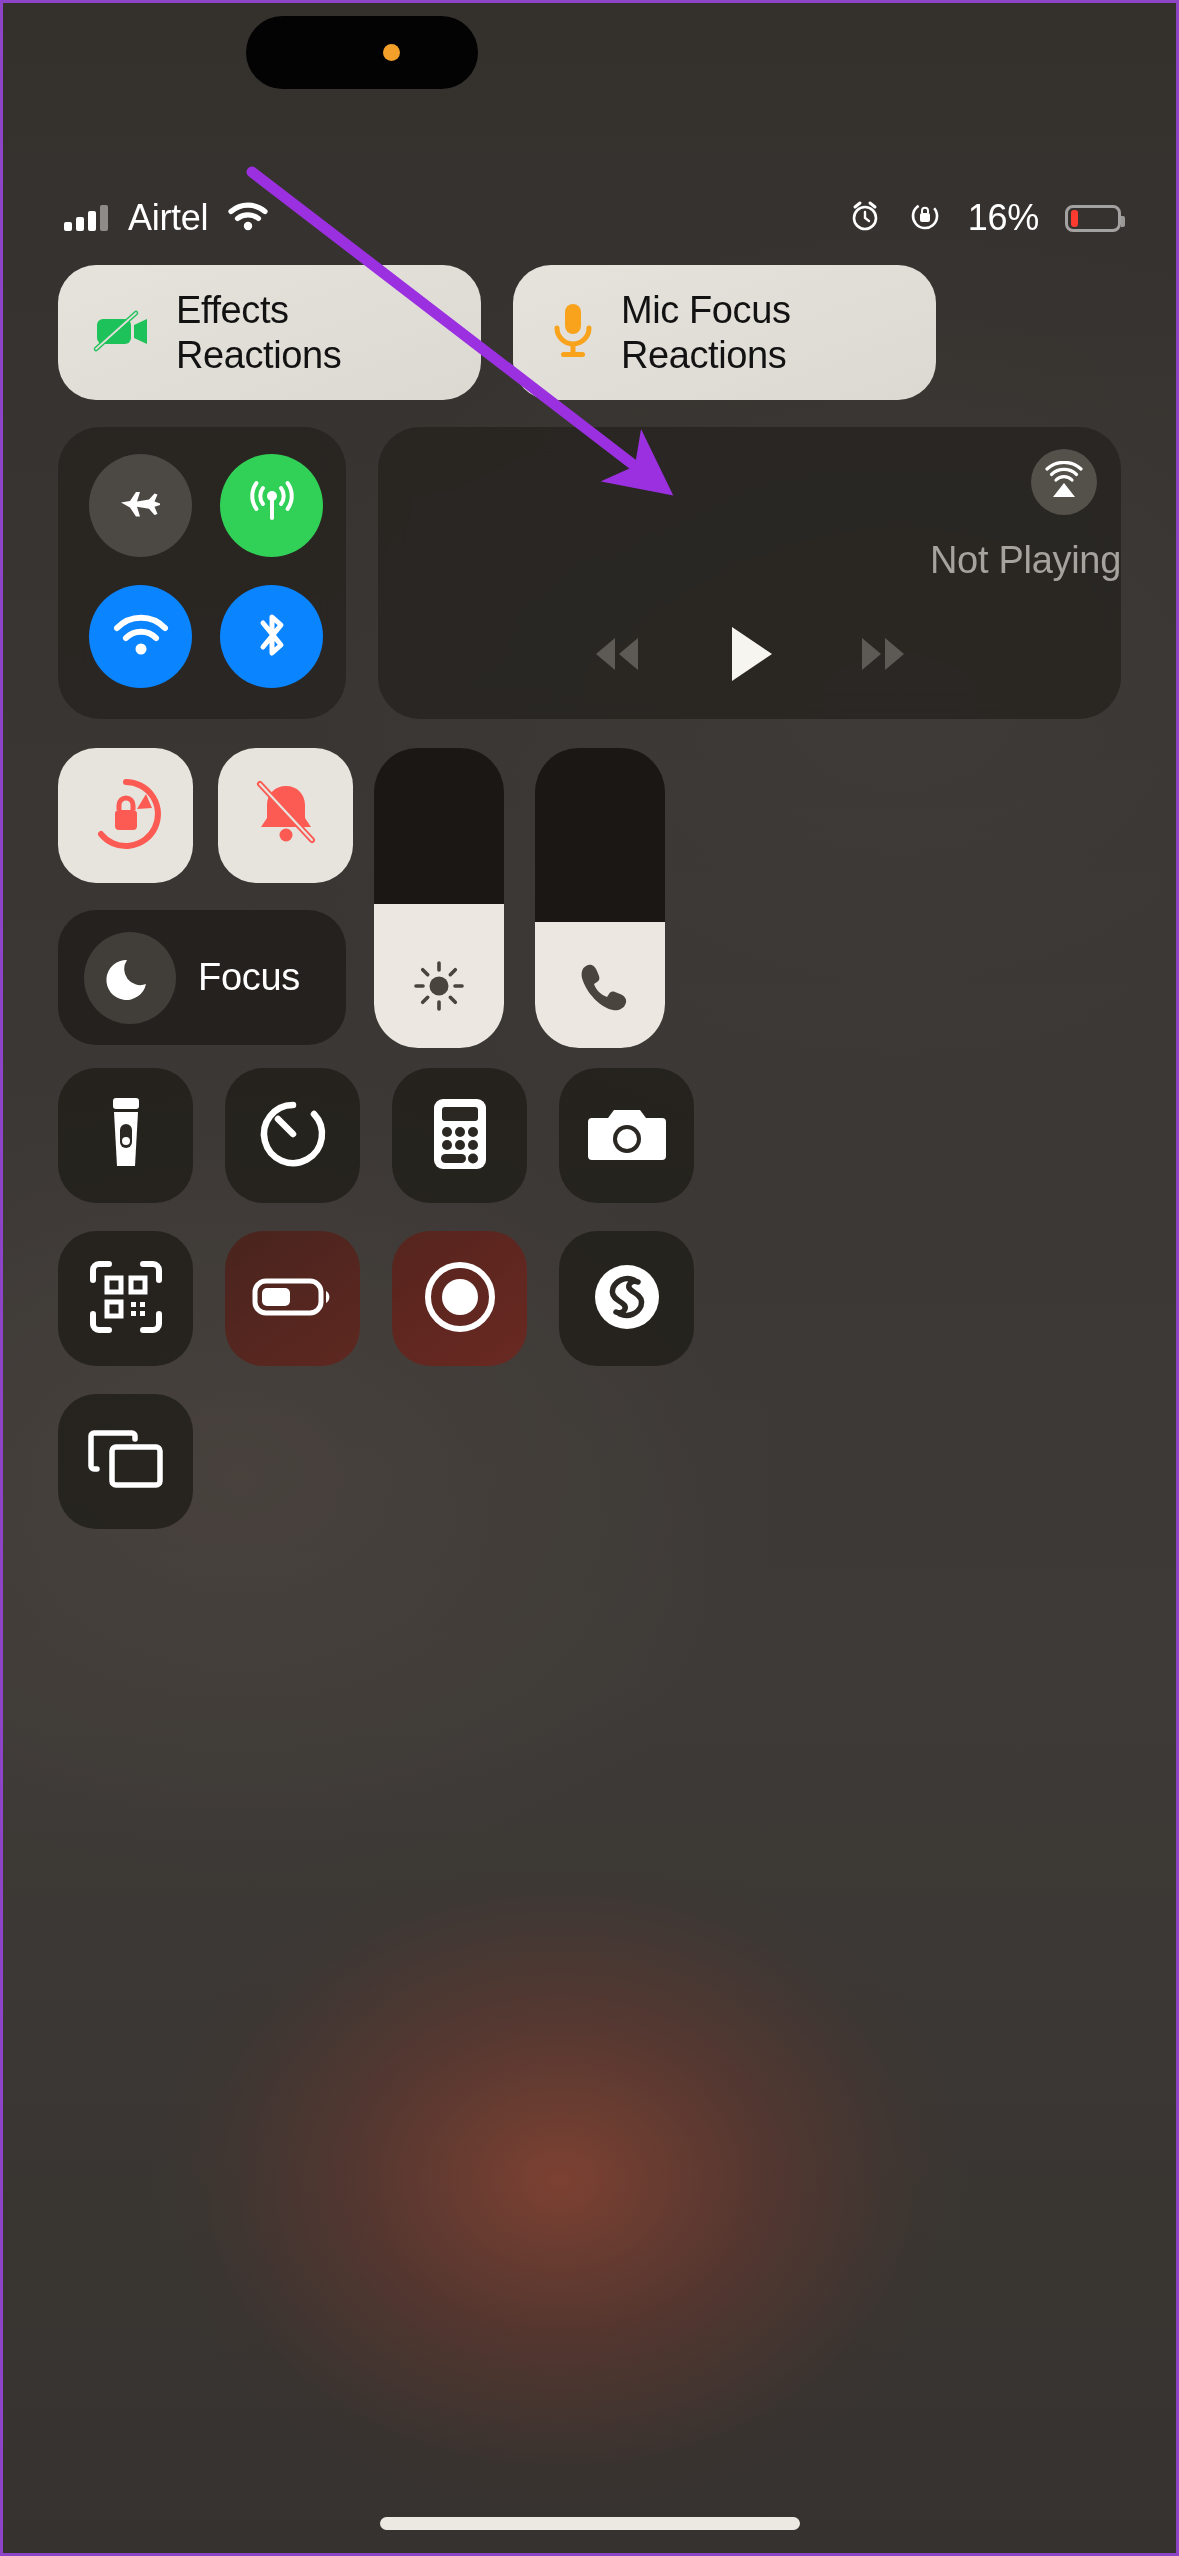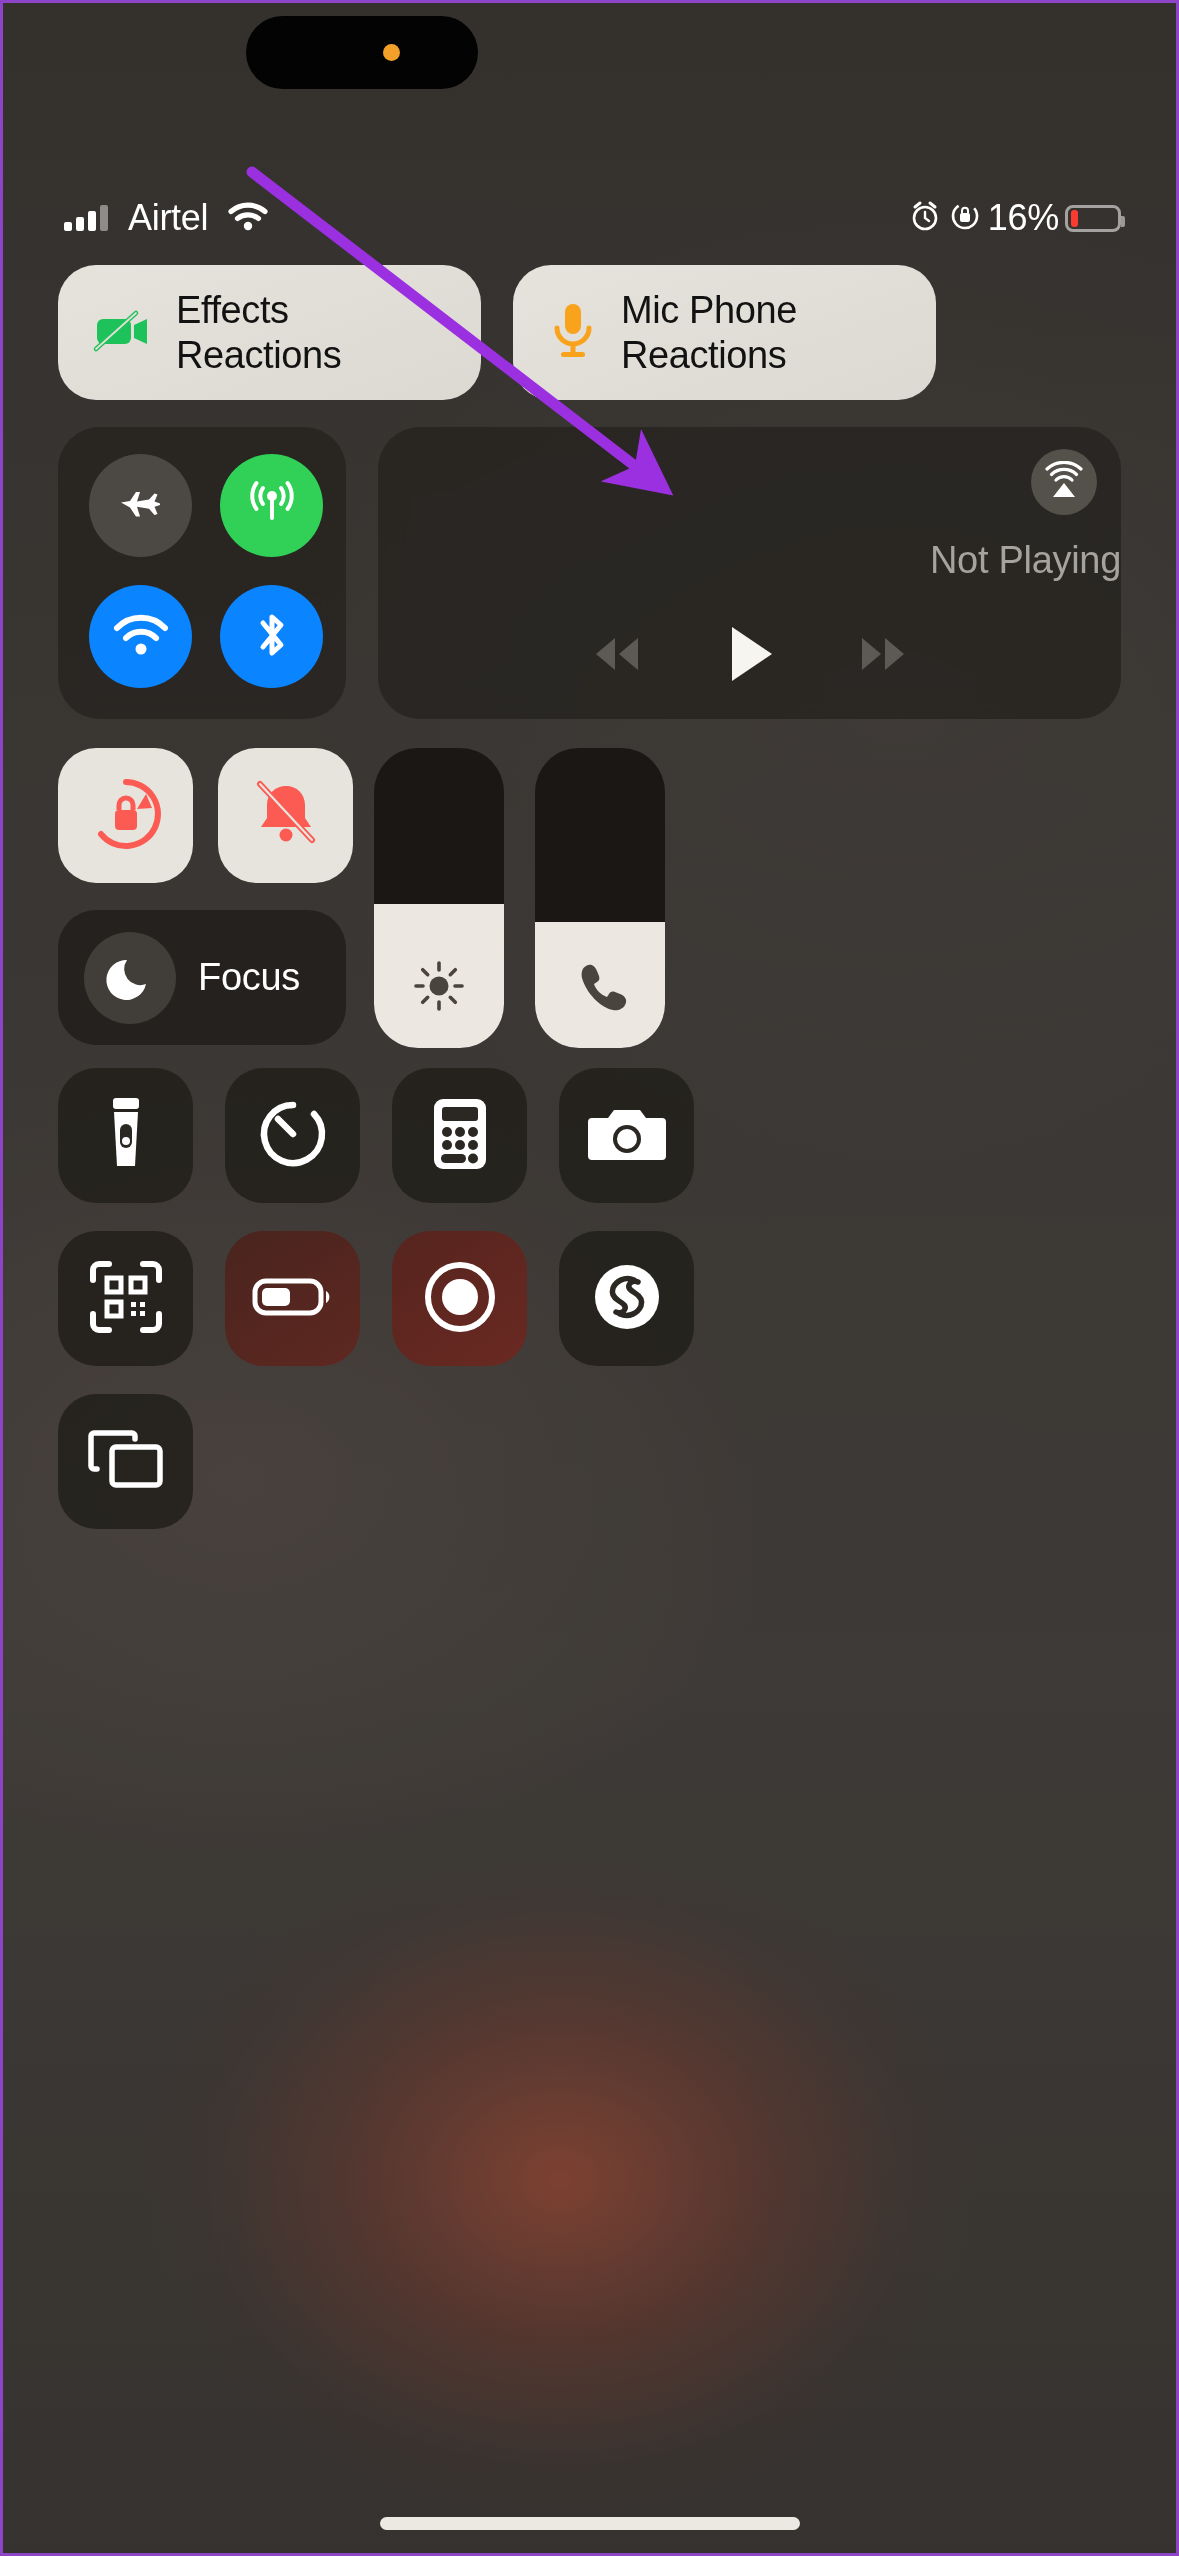--- a/index.html
+++ b/index.html
@@ -38,21 +38,21 @@
   .phone-mic-badge{
     width:44px;height:44px;border-radius:50%;background:#f3a52b;
     display:flex;align-items:center;justify-content:center;
   }
   .phone-label{color:#e7e6e4;font-size:38px;letter-spacing:-0.5px;}
   .phone-chev{color:#a9a6a2;font-size:40px;line-height:1;font-weight:300;margin-left:4px;}
 
   
   .statusbar{position:absolute;left:0;right:0;top:190px;height:56px;}
   .sb-left{position:absolute;left:64px;top:0;display:flex;align-items:center;gap:20px;height:56px;}
-  .sb-right{position:absolute;right:58px;top:0;display:flex;align-items:center;gap:6px;height:56px;}
+  .sb-right{position:absolute;right:58px;top:0;display:flex;align-items:center;gap:26px;height:56px;}
   .carrier{color:#fff;font-size:36px;letter-spacing:-0.3px;}
   .battery-pct{color:#fff;font-size:36px;letter-spacing:-0.3px;}
   .bars{display:flex;align-items:flex-end;gap:4px;height:26px;}
   .bars i{display:block;width:8px;background:#fff;border-radius:2px;}
   .bars i:nth-child(1){height:9px}
   .bars i:nth-child(2){height:14px}
   .bars i:nth-child(3){height:20px}
   .bars i:nth-child(4){height:26px;background:#8e8b88}
   .batt-shell{
     width:56px;height:27px;border:3px solid rgba(255,255,255,0.55);
@@ -204,21 +204,21 @@
     <div class="toptile">
       <span>
         <svg width="52" height="62" viewBox="0 0 52 62" aria-hidden="true">
           <rect x="18" y="4" width="16" height="30" rx="8" fill="#f9a21b"></rect>
           <path d="M10 28 a16 16 0 0 0 32 0" stroke="#f9a21b" stroke-width="5" fill="none" stroke-linecap="round"></path>
           <rect x="23.5" y="42" width="5" height="11" fill="#f9a21b"></rect>
           <rect x="14" y="52" width="24" height="5" rx="2.5" fill="#f9a21b"></rect>
         </svg>
       </span>
       <span class="tt-text">
-        <span class="tt-title">Mic Phone</span>
+        <span class="tt-title">Mic Focus</span>
         <span class="tt-sub">Reactions</span>
       </span>
     </div>
   </div>
 
   <div class="row-conn">
 
     <div class="conn mod">
       <div class="circ c-air">
         <span>

